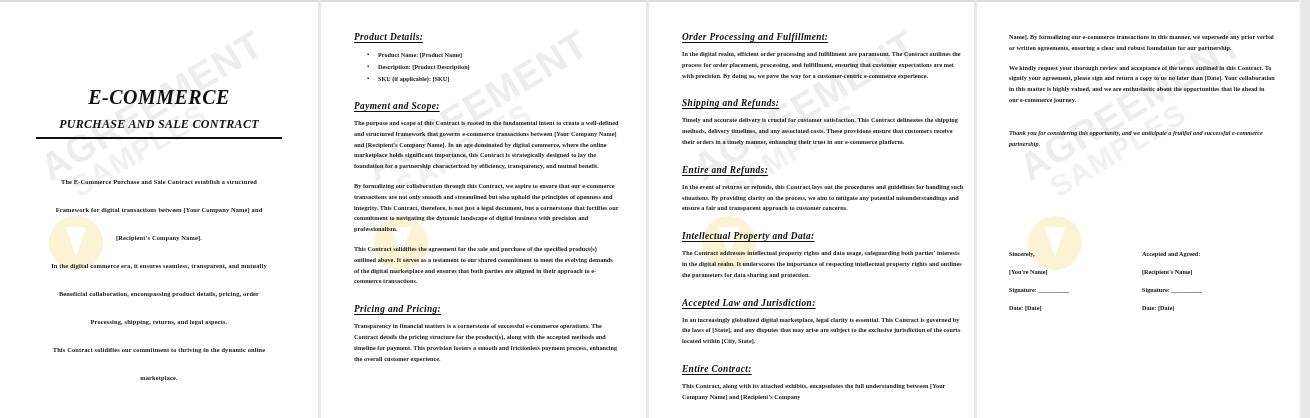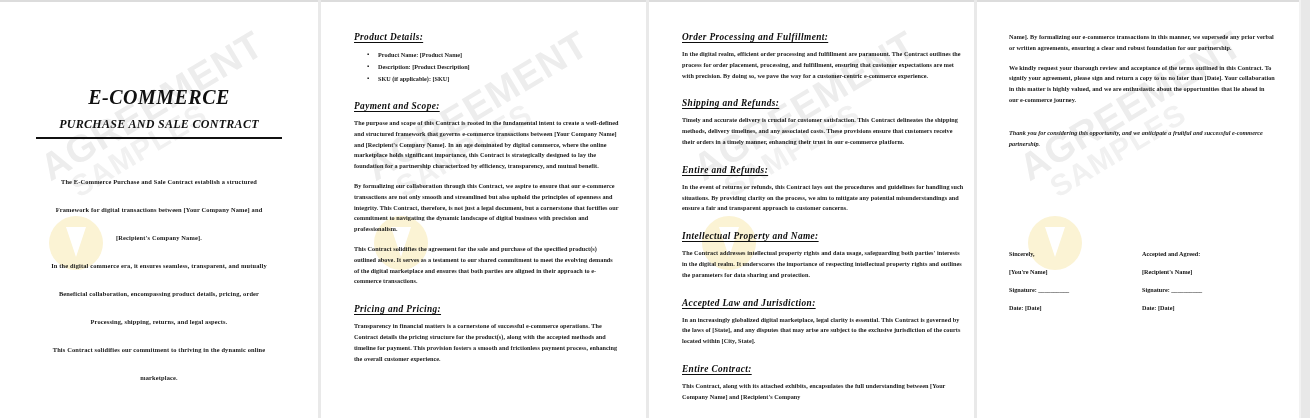--- a/index.html
+++ b/index.html
@@ -309,21 +309,21 @@
     <div class="page-inner">
       <h2 class="sec-head">Order Processing and Fulfillment:</h2>
       <p class="para">In the digital realm, efficient order processing and fulfillment are paramount. The Contract outlines the process for order placement, processing, and fulfillment, ensuring that customer expectations are met with precision. By doing so, we pave the way for a customer-centric e-commerce experience.</p>
 
       <h2 class="sec-head spaced">Shipping and Refunds:</h2>
       <p class="para">Timely and accurate delivery is crucial for customer satisfaction. This Contract delineates the shipping methods, delivery timelines, and any associated costs. These provisions ensure that customers receive their orders in a timely manner, enhancing their trust in our e-commerce platform.</p>
 
       <h2 class="sec-head spaced">Entire and Refunds:</h2>
       <p class="para">In the event of returns or refunds, this Contract lays out the procedures and guidelines for handling such situations. By providing clarity on the process, we aim to mitigate any potential misunderstandings and ensure a fair and transparent approach to customer concerns.</p>
 
-      <h2 class="sec-head spaced">Intellectual Property and Name:</h2>
+      <h2 class="sec-head spaced">Intellectual Property and Data:</h2>
       <p class="para">The Contract addresses intellectual property rights and data usage, safeguarding both parties' interests in the digital realm. It underscores the importance of respecting intellectual property rights and outlines the parameters for data sharing and protection.</p>
 
       <h2 class="sec-head spaced">Accepted Law and Jurisdiction:</h2>
       <p class="para">In an increasingly globalized digital marketplace, legal clarity is essential. This Contract is governed by the laws of [State], and any disputes that may arise are subject to the exclusive jurisdiction of the courts located within [City, State].</p>
 
       <h2 class="sec-head spaced">Entire Contract:</h2>
       <p class="para">This Contract, along with its attached exhibits, encapsulates the full understanding between [Your Company Name] and [Recipient's Company</p>
     </div>
   </div>
 

